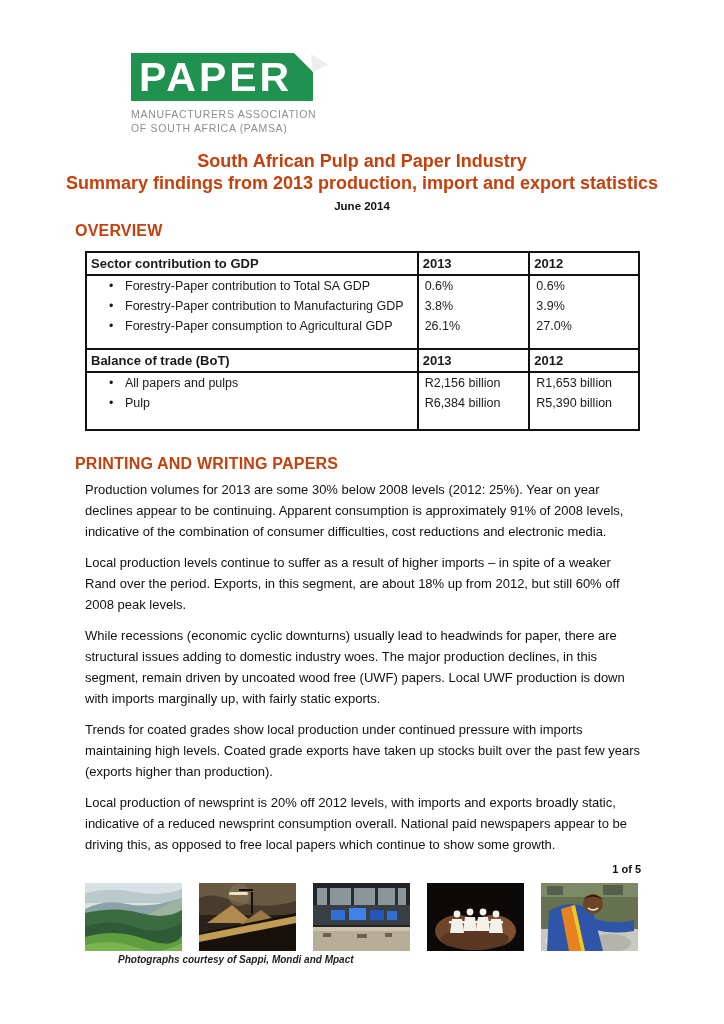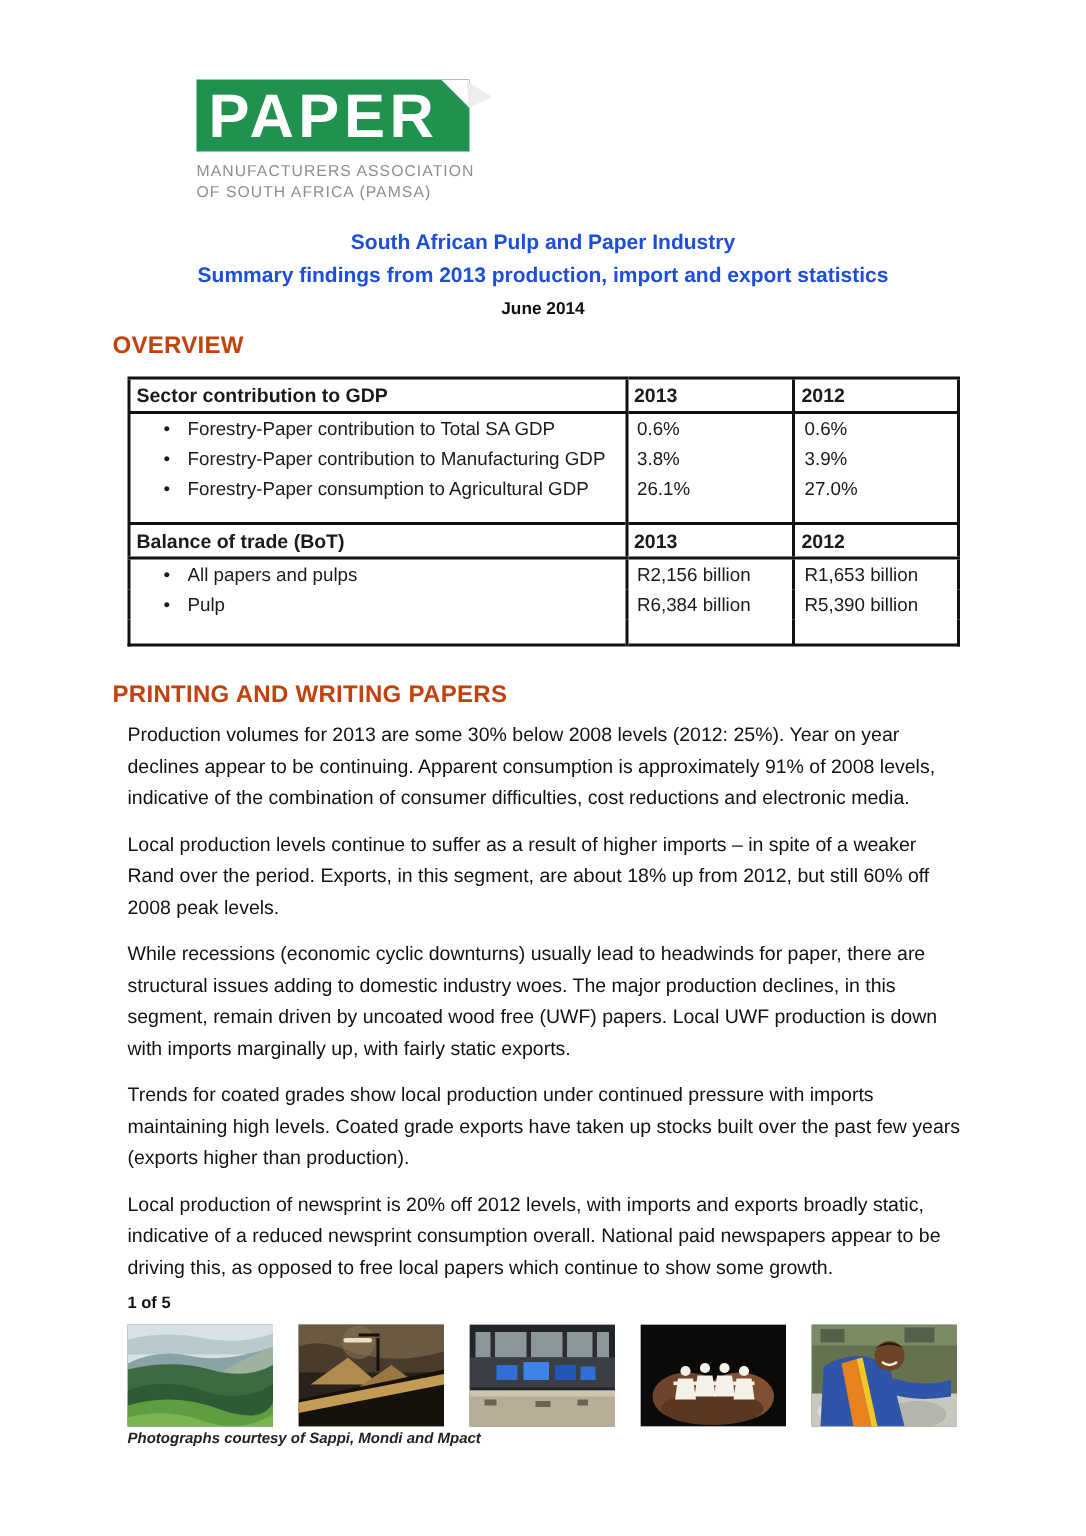--- a/index.html
+++ b/index.html
@@ -12,21 +12,21 @@
   .logo-box { position:relative; width:182px; height:48px; background:#219150; }
   .logo-brand { position:absolute; left:8px; top:1px; font-size:41px; font-weight:bold; color:#ffffff; letter-spacing:3px; line-height:46px; }
   .corner-cut { position:absolute; top:0; right:0; width:19px; height:19px; background:#ffffff;
                 clip-path:polygon(0 0, 100% 0, 100% 100%); }
   .corner-flap { position:absolute; top:1px; right:-15px; width:17px; height:18px; background:#ededed;
                  clip-path:polygon(0 0, 100% 58%, 10% 100%); }
   .logo-sub { margin-top:6px; font-size:10.5px; line-height:14px; color:#8e8e8e; letter-spacing:0.7px; }
 
   
   .titles { position:absolute; top:150px; left:0; width:724px; text-align:center; font-weight:bold; }
-  .title-line { font-size:14px; line-height:22px; color:#1d4ed8; }
+  .title-line { font-size:18px; line-height:22px; color:#c2410c; }
   .title-date { font-size:11.5px; line-height:20px; margin-top:2px; color:#111; }
 
   
   .green-head { position:absolute; left:75px; color:#c2410c; font-size:16px; font-weight:bold; letter-spacing:0.2px; }
   .green-head.overview { top:222px; }
   .green-head.printing { top:455px; }
 
   
   .gdp-table { position:absolute; top:251px; left:85px; width:555px; border-collapse:collapse; font-size:12.5px; }
   .gdp-table td { border-left:2px solid #111; padding:0 0 0 6px; vertical-align:top; }
@@ -40,25 +40,25 @@
   .gdp-table td.c2 { width:112px; }
   .gdp-table td.c3 { width:110px; }
   .gdp-table tr.t-line td.c1::before { content:"\2022"; display:inline-block; width:16px; margin-left:16px; }
 
   
   .paras { position:absolute; top:479px; left:85px; width:557px; font-size:13px; line-height:21px; color:#111; }
   .paras p { margin:0 0 10px 0; }
 
   
   .footer { position:absolute; top:863px; left:85px; width:556px; }
-  .pageno { text-align:left; font-size:11px; font-weight:bold; margin-bottom:8px; color:#111; }
+  .pageno { text-align:right; font-size:11px; font-weight:bold; margin-bottom:8px; color:#111; }
   .photos { display:flex; gap:17px; }
   .photo { width:97px; height:68px; overflow:hidden; background:#888; }
   .photo svg { display:block; width:97px; height:68px; }
-  .caption { margin-top:3px; font-size:10px; font-weight:bold; font-style:italic; color:#222; }
+  .caption { margin-top:3px; font-size:10px; font-weight:bold; font-style:italic; color:#222;margin-left:33px; }
 </style>
 </head>
 <body>
 
 <div class="page">
 
   <div class="logo">
     <div class="logo-box">
       <span class="logo-brand">PAPER</span>
       <span class="corner-cut"></span>

